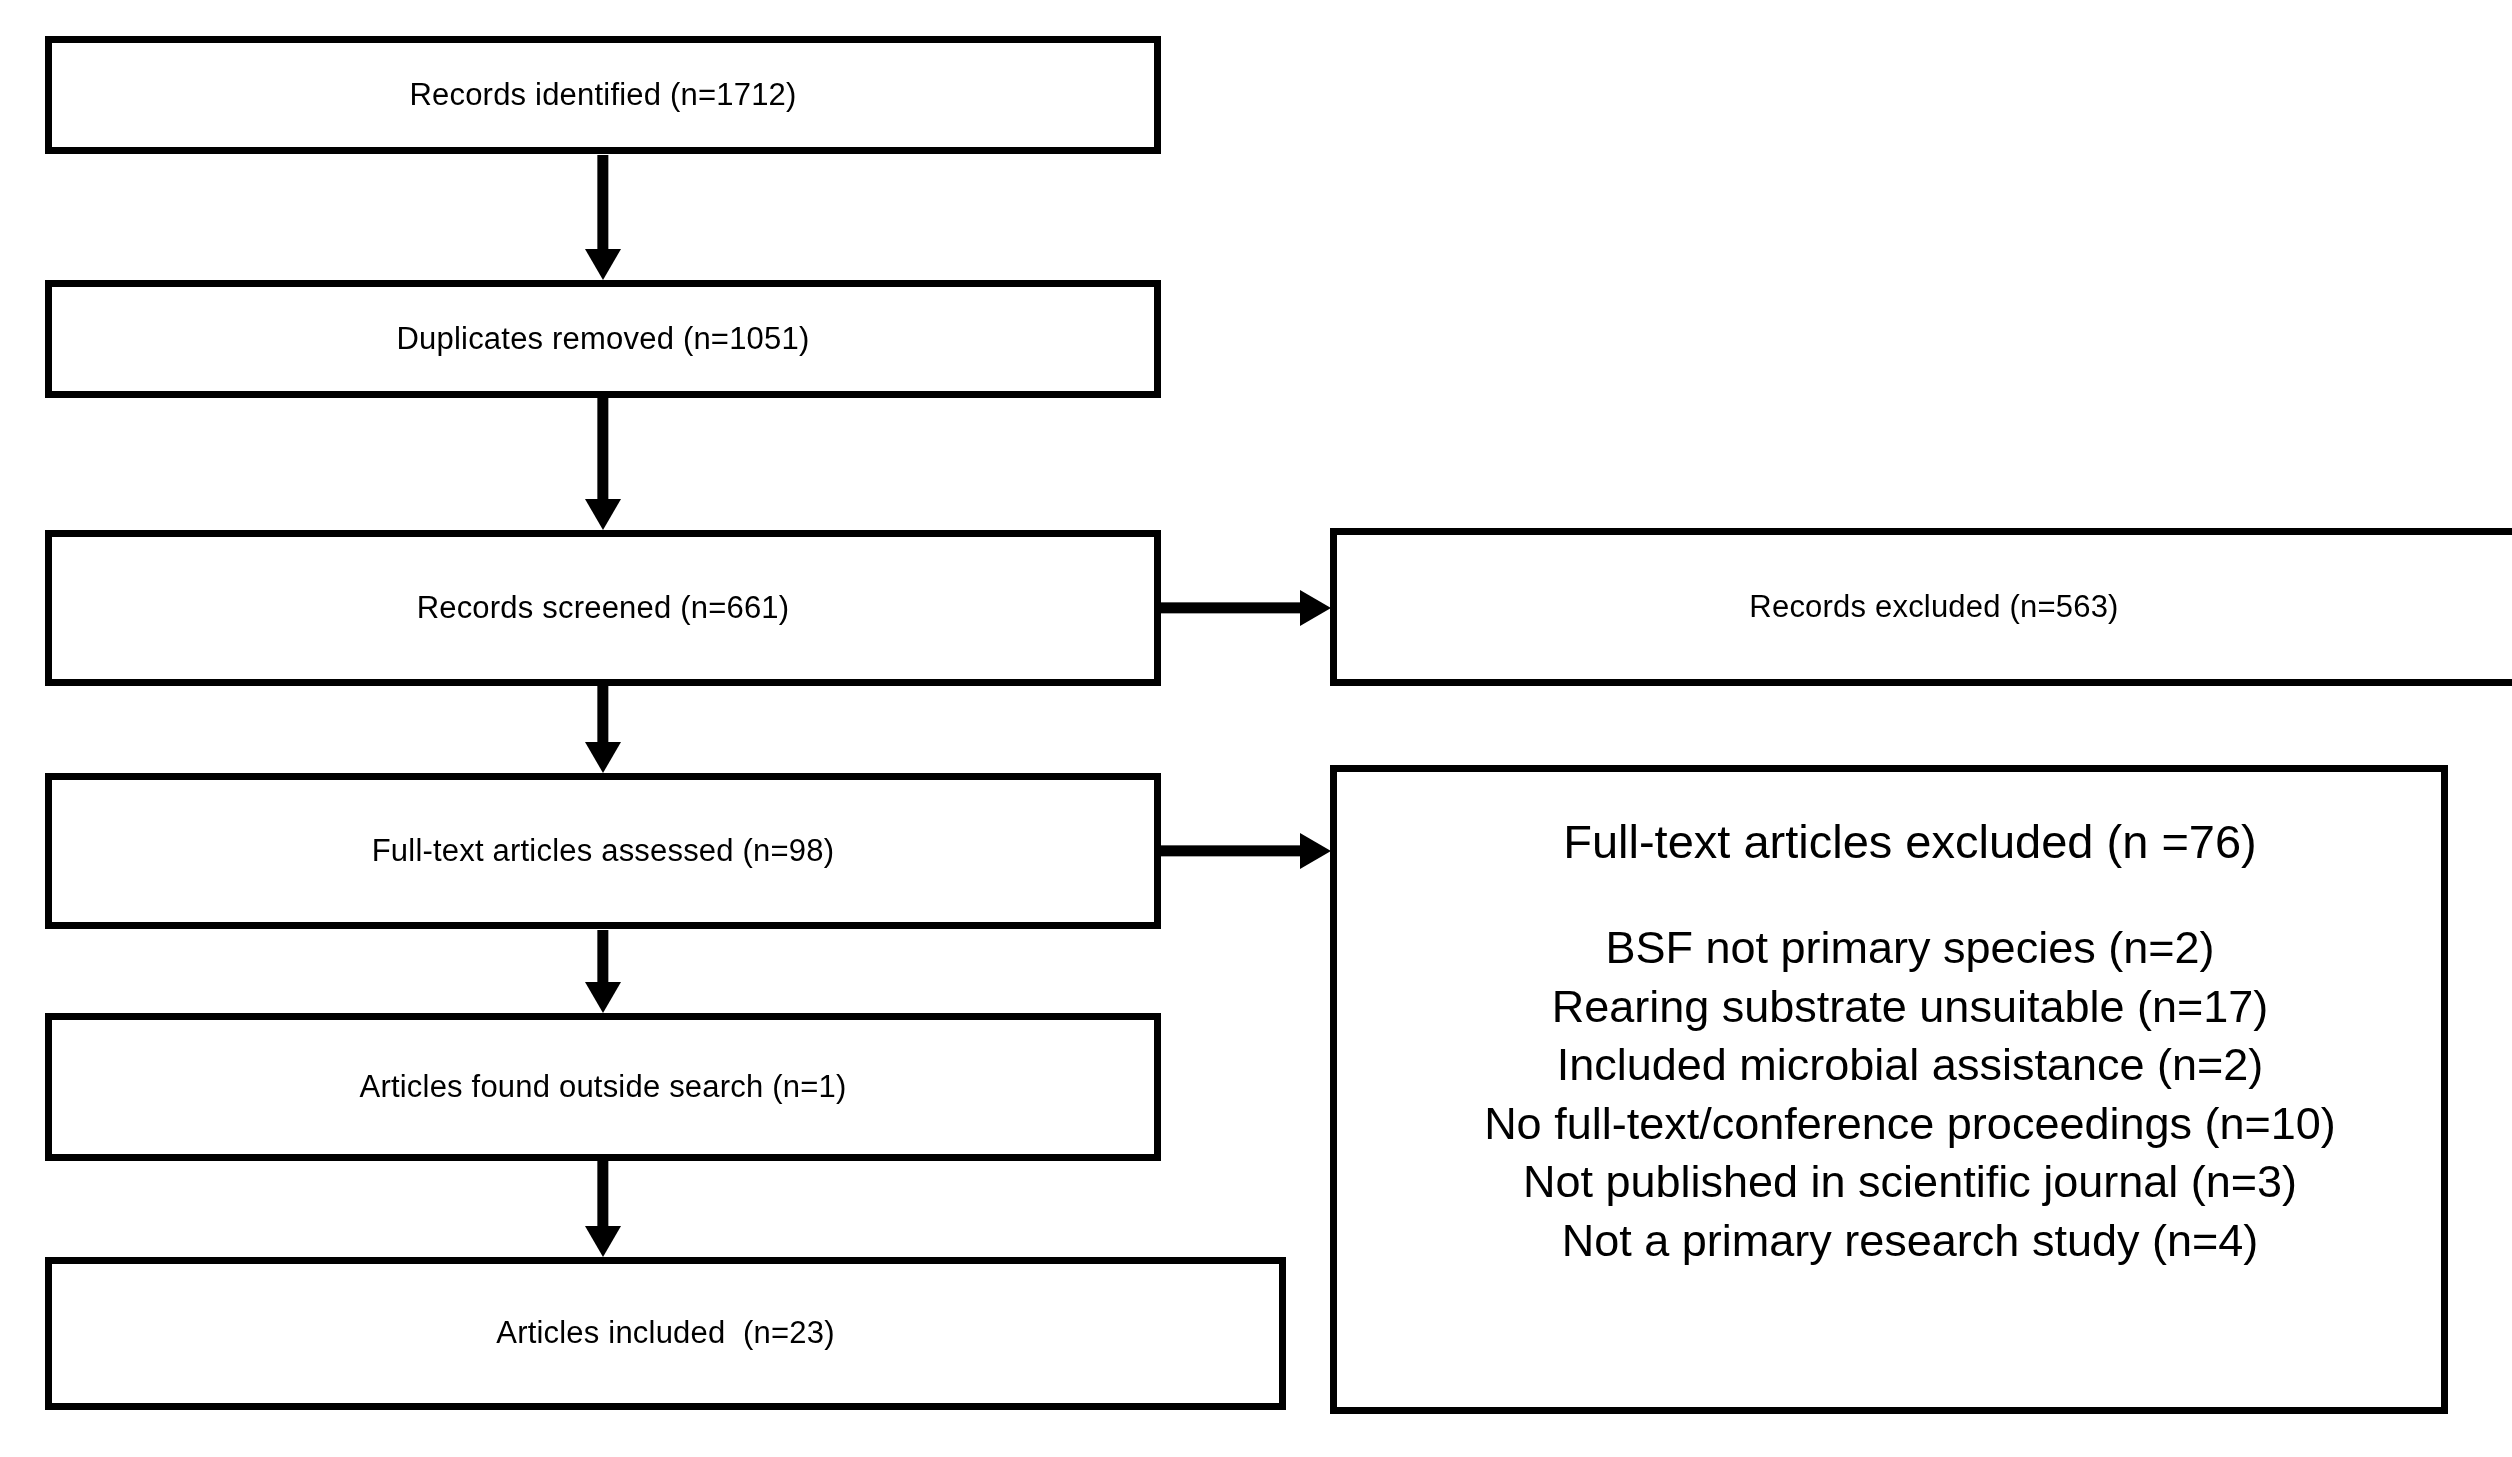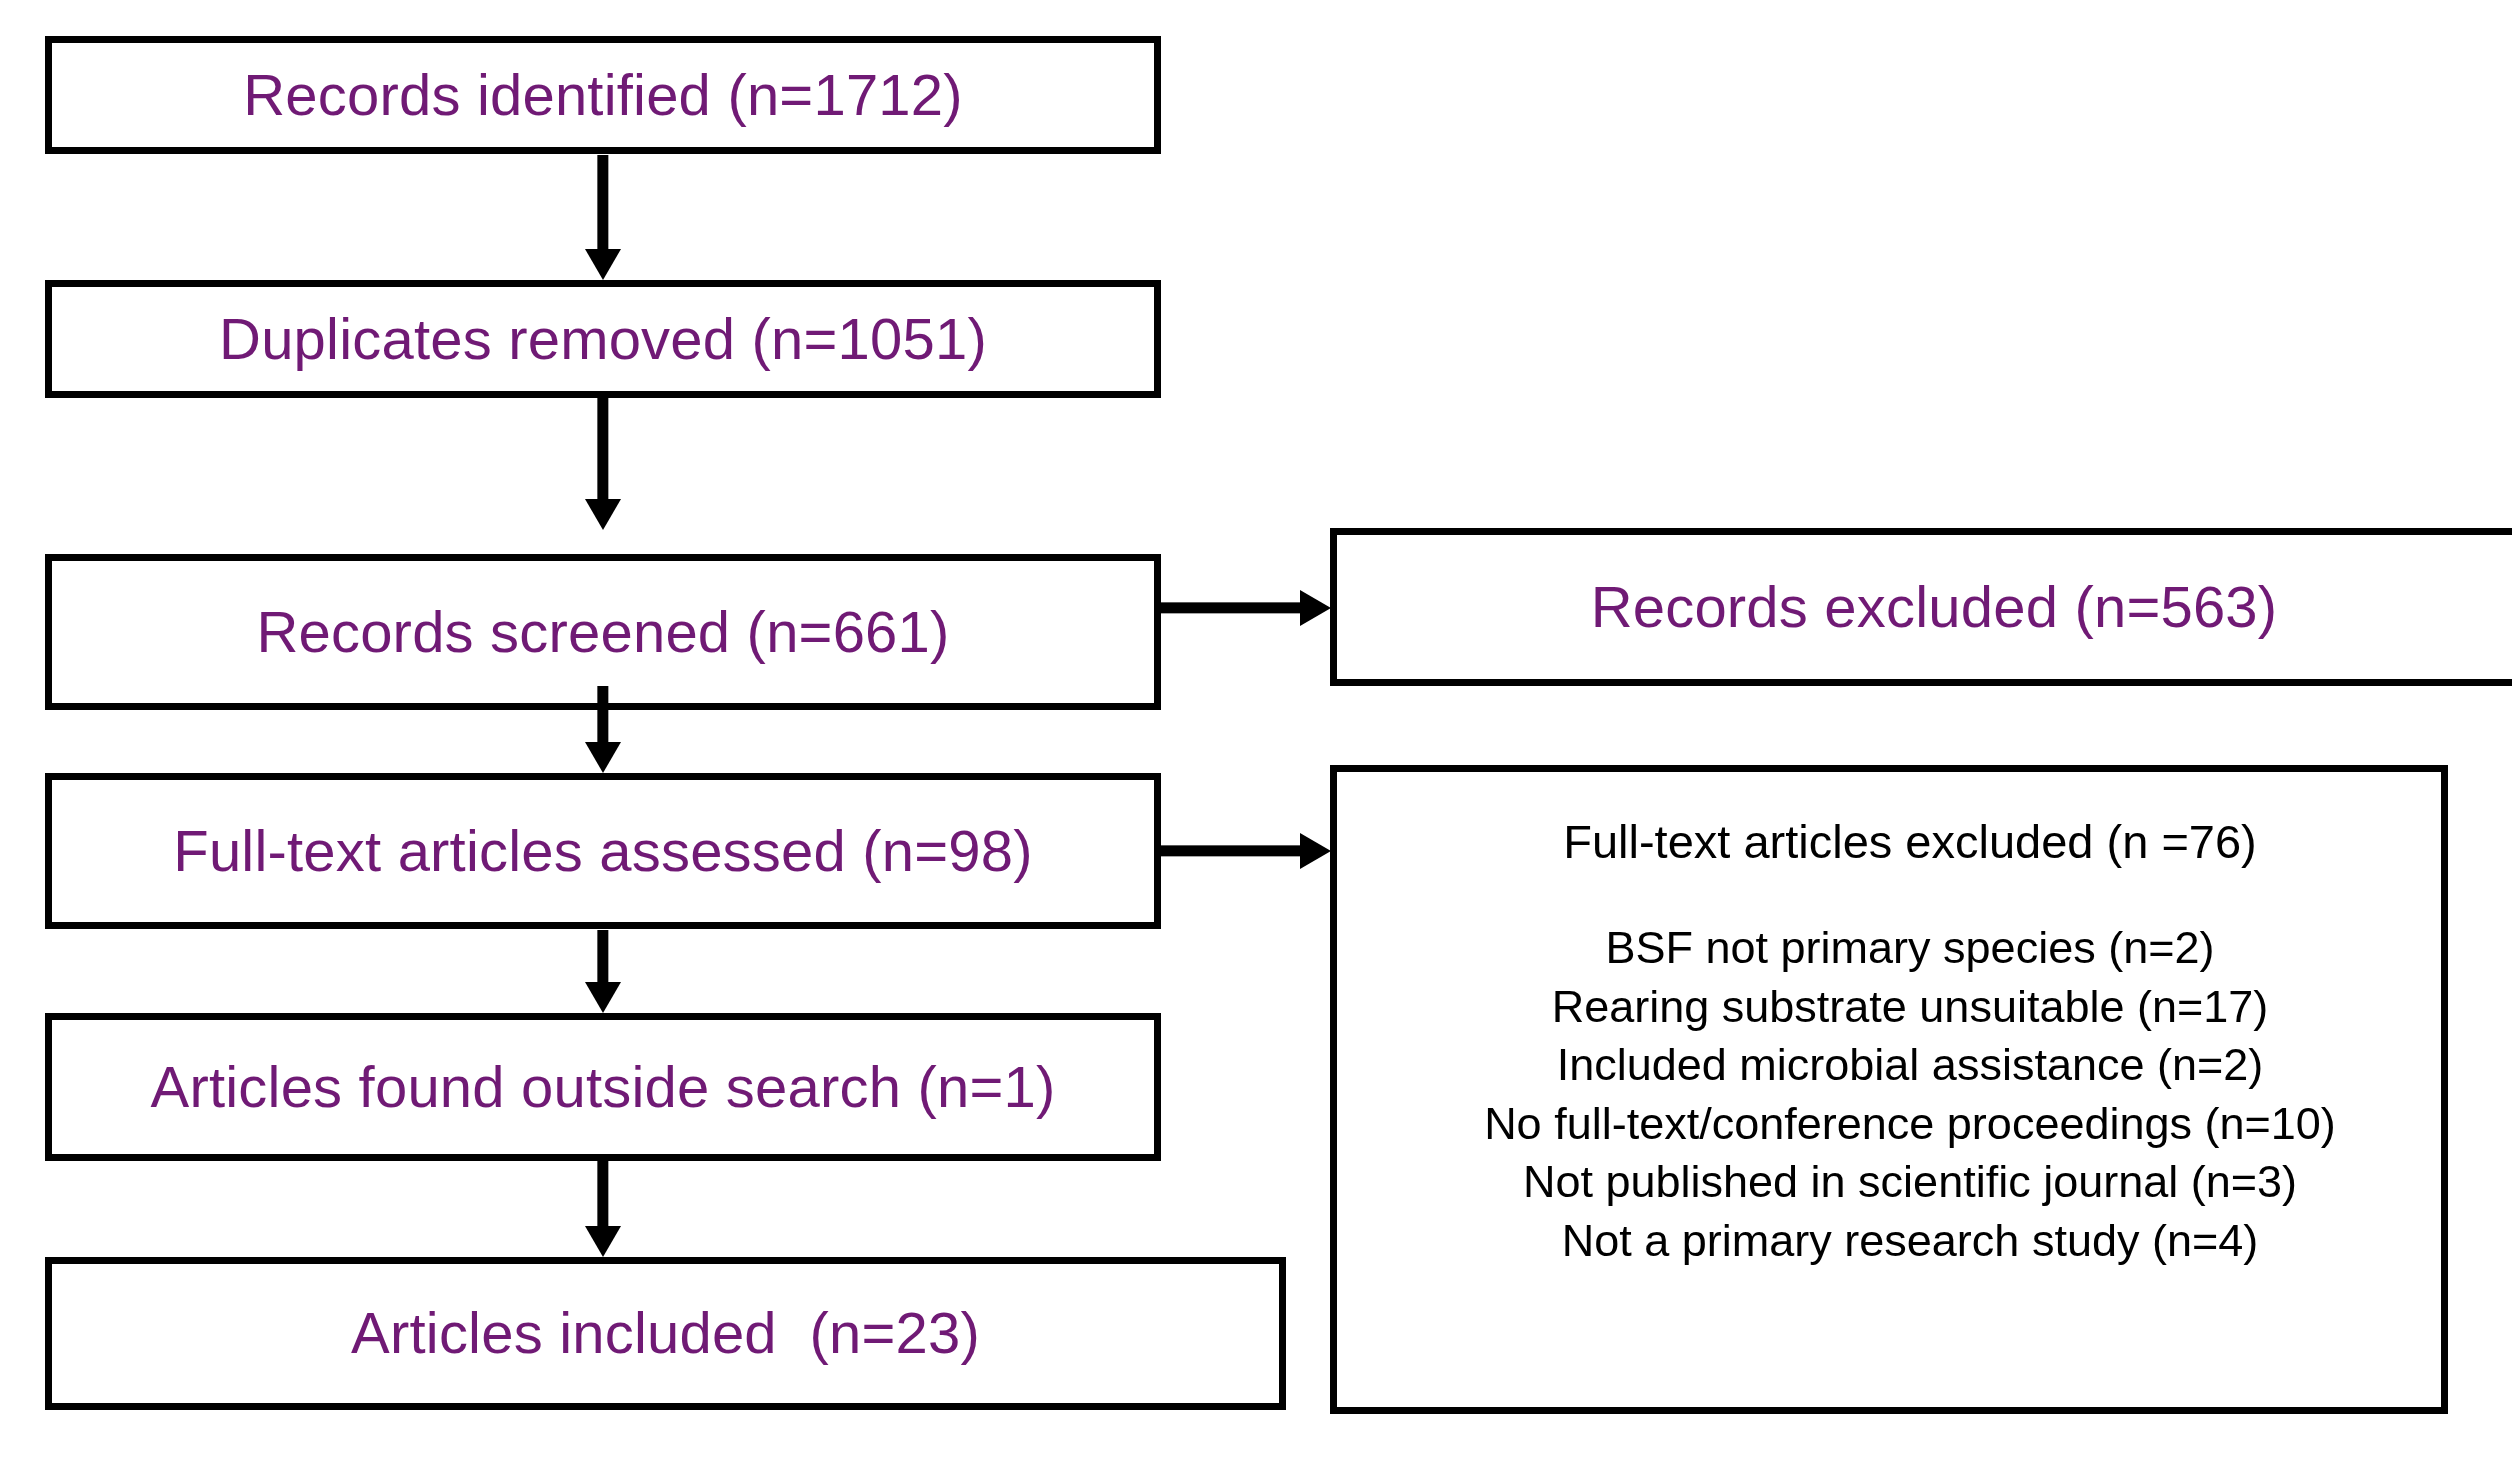--- a/index.html
+++ b/index.html
@@ -24,25 +24,25 @@
     box-sizing: border-box;
     border: 7.8px solid #000000;
     background: #ffffff;
     display: flex;
     flex-direction: column;
     align-items: center;
     justify-content: center;
     text-align: center;
   }
   .box-label {
-    font-size: 58px;
+    font-size: 31px;
     line-height: 1.18;
     letter-spacing: 0.2px;
     white-space: pre;
-    color: #701a75;
+    color: #000000;
   }
   
   .reasons-box {
     justify-content: flex-start;
     padding-top: 42px;
   }
   .reasons-title {
     font-size: 47px;
     line-height: 1.18;
     white-space: pre;
@@ -122,21 +122,21 @@
 
   <div class="flow-box" style="left:45px; top:280px; width:1116px; height:118px;">
     <div class="box-label">Duplicates removed (n=1051)</div>
   </div>
 
   <div class="arrow-down" style="left:584px; top:398px; width:38px; height:132px;">
     <div class="stem" style="height:104px;"></div>
     <div class="head"></div>
   </div>
 
-  <div class="flow-box" style="left:45px; top:554px; width:1116px; height:156px;">
+  <div class="flow-box" style="left:45px; top:530px; width:1116px; height:156px;">
     <div class="box-label">Records screened (n=661)</div>
   </div>
 
   <div class="arrow-down" style="left:584px; top:686px; width:38px; height:87px;">
     <div class="stem" style="height:59px;"></div>
     <div class="head"></div>
   </div>
 
   <div class="flow-box" style="left:45px; top:773px; width:1116px; height:156px;">
     <div class="box-label">Full-text articles assessed (n=98)</div>

